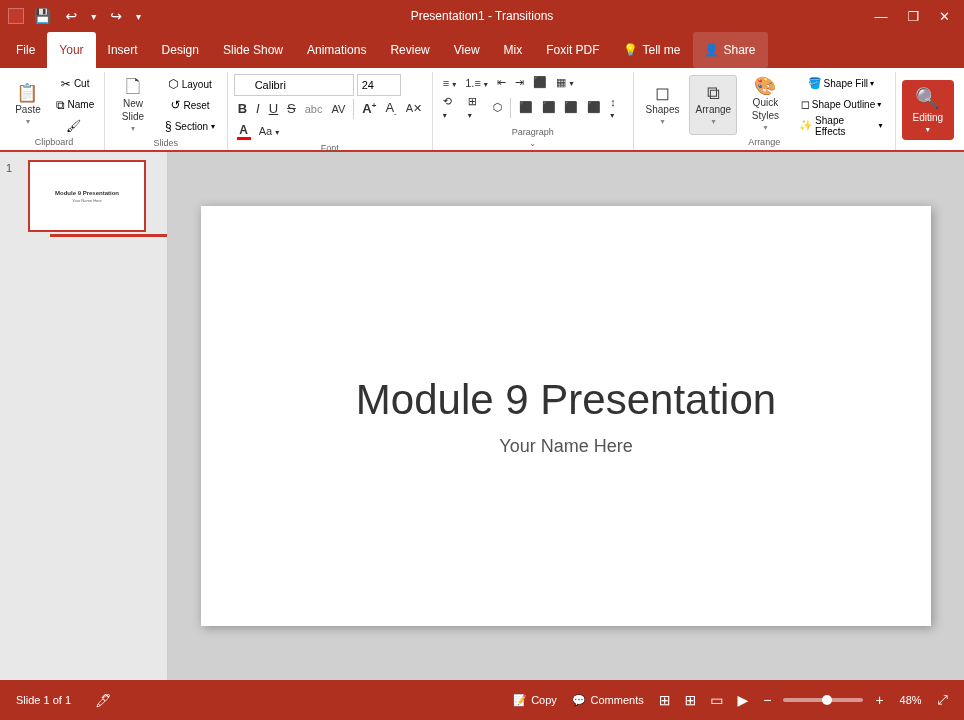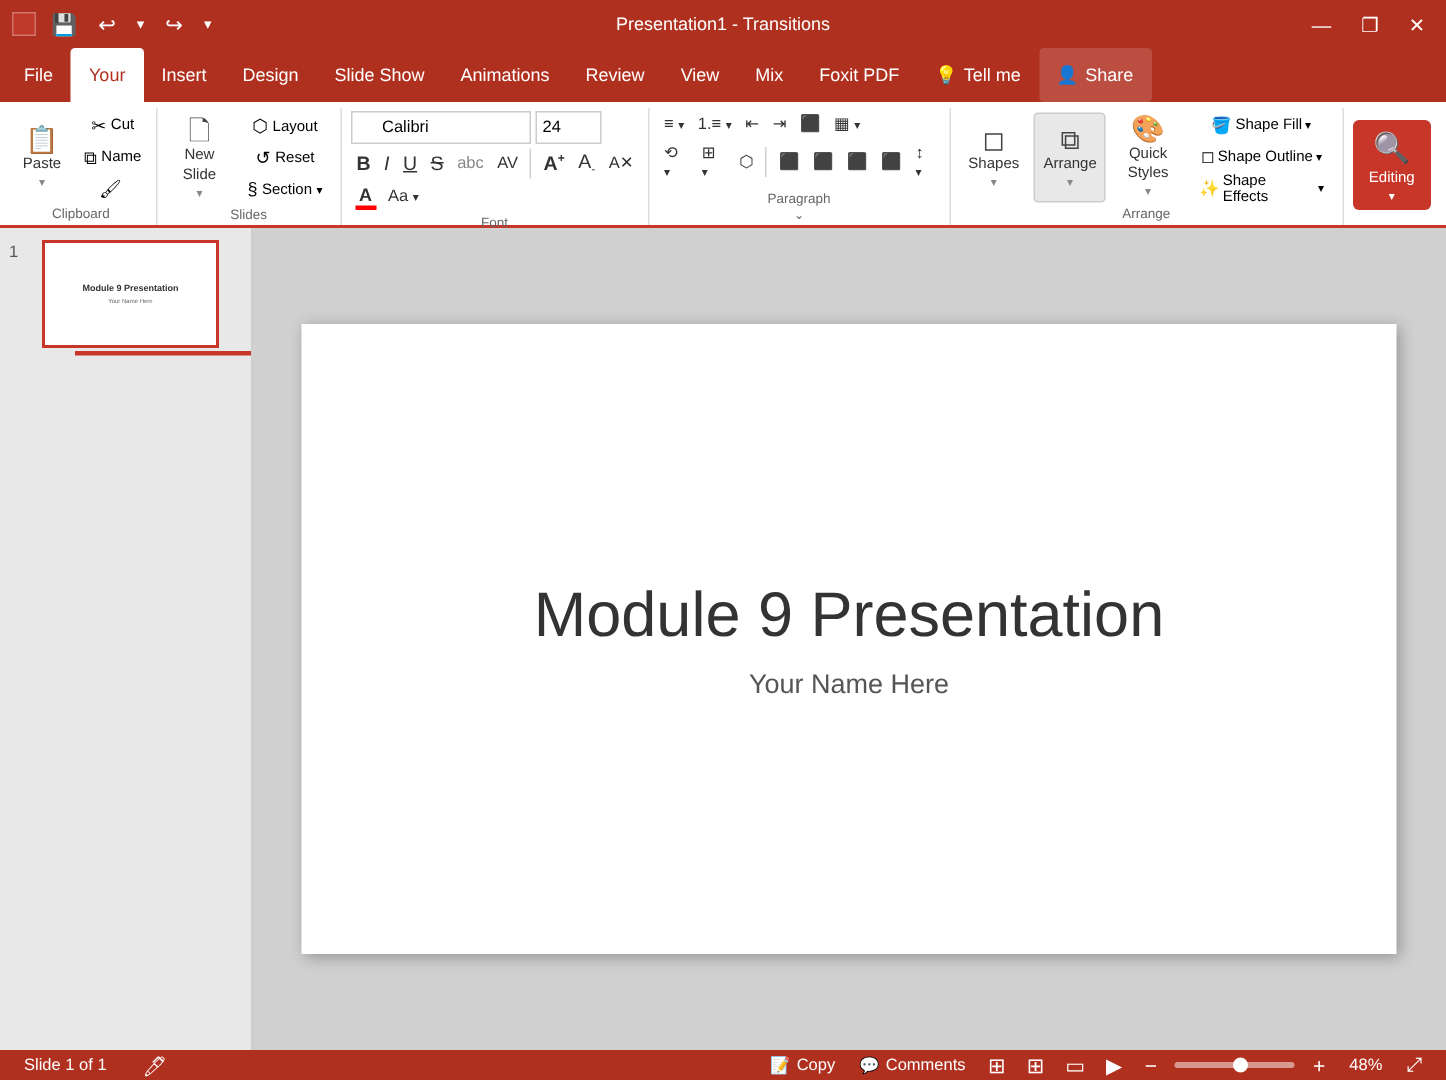--- a/index.html
+++ b/index.html
@@ -204,21 +204,21 @@
       font-size: 18px;
       color: #555;
       margin-top: 12px;
       text-align: center;
     }
 
     
     #status-bar {
       background: #b03020;
       color: white;
-      height: 20px;
+      height: 40px;
       display: flex;
       align-items: center;
       justify-content: space-between;
       padding: 0 12px;
       flex-shrink: 0;
       font-size: 11px;
     }
     .status-left { display: flex; align-items: center; gap: 16px; }
     .status-right { display: flex; align-items: center; gap: 8px; }
     .status-btn {

